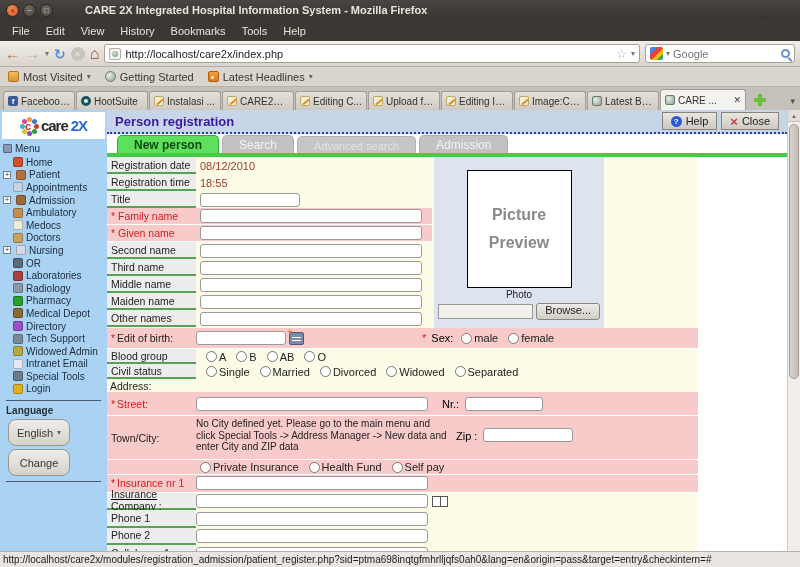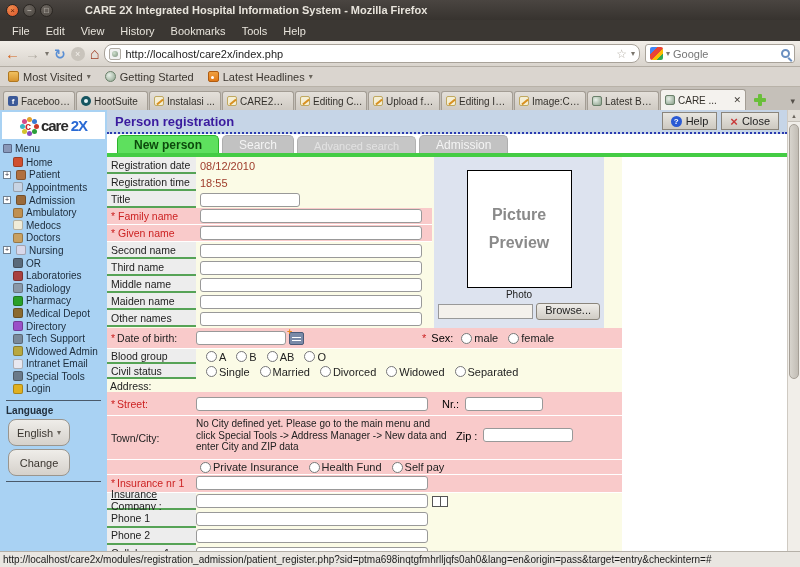--- a/index.html
+++ b/index.html
@@ -18,21 +18,21 @@
   .menu-item { color:#e8e4dc; font-size:11px; padding:2px 8px; }
 
   .navbar { height:26px; background:linear-gradient(#f2eee8,#d9d4cd); border-bottom:1px solid #b3ada4; display:flex; align-items:center; padding:0 5px; gap:5px; flex:none; }
   .navglyph { font-size:15px; line-height:1; font-weight:bold; }
   .back { color:#d4641e; }
   .fwd { color:#b3ada4; }
   .smallcaret { font-size:8px; color:#7a756d; }
   .reload { color:#5a8fd4; font-size:14px; font-weight:bold; }
   .stopbtn { width:14px; height:14px; border-radius:50%; background:#c9c4bc; color:#f4f1ec; font-size:9px; display:inline-flex; align-items:center; justify-content:center; }
   .home { color:#a04028; font-size:16px; }
-  .urlbar { flex:1; height:19px; background:#fff; border:1px solid #a8a299; border-radius:8px; display:flex; align-items:center; padding:0 4px; gap:4px; }
+  .urlbar { flex:1; height:19px; background:#fff; border:1px solid #a8a299; border-radius:3px; display:flex; align-items:center; padding:0 4px; gap:4px; }
   .favicon { width:12px; height:12px; border:1px solid #b0aba3; border-radius:2px; background:#f2f2f2; position:relative; flex:none; }
   .favicon::after { content:""; position:absolute; left:2px; top:2px; width:6px; height:6px; border-radius:50%; background:radial-gradient(circle at 35% 35%,#cfe0cf,#7a8f7a); }
   .urlinput { flex:1; border:none; outline:none; font-size:11px; color:#222; font-family:inherit; background:transparent; }
   .star { color:#b8b2a9; font-size:12px; }
   .searchbox { width:150px; height:19px; background:#fff; border:1px solid #a8a299; border-radius:3px; display:flex; align-items:center; padding:0 4px; gap:3px; }
   .gchip { width:13px; height:13px; border-radius:2px; flex:none;
     background:linear-gradient(135deg,#4285f4 0 30%,#ea4335 30% 55%,#fbbc05 55% 75%,#34a853 75% 100%); }
   .searchinput { flex:1; border:none; outline:none; font-size:11px; color:#9a958d; font-family:inherit; min-width:0; }
   .magnifier { width:9px; height:9px; border:2px solid #6a8fc0; border-radius:50%; position:relative; flex:none; }
   .magnifier::after { content:""; position:absolute; width:2px; height:5px; background:#6a8fc0; left:6px; top:6px; transform:rotate(-45deg); }
@@ -97,21 +97,21 @@
   .help-ico { width:11px; height:11px; border-radius:50%; background:#2a5ad4; color:#fff; font-size:8px; font-weight:bold; display:inline-flex; align-items:center; justify-content:center; }
   .close-ico { color:#c83a3a; font-weight:bold; font-size:13px; line-height:1; }
   .app-tabs { height:19px; display:flex; align-items:flex-end; gap:3px; padding-left:10px; background:#fff; flex:none; }
   .atab { border-radius:5px 5px 0 0; padding:2px 16px 1px; font-size:12px; }
   .atab.active { background:var(--tab-green); border:1px solid #2cb42c; border-bottom:none; color:#0c4a0c; font-weight:bold; }
   .atab.normal { background:#c2c2c2; border:1px solid #aeaeae; border-bottom:none; color:#f4f4f4; }
   .atab.dimmed { background:#c6c6c6; border:1px solid #b2b2b2; border-bottom:none; color:#e2e2e2; font-size:11px; padding-top:3px; }
   .green-bar { height:4px; background:var(--green-bar); flex:none; }
 
   .form-zone { flex:1; display:flex; min-height:0; }
-  .form-wrap { width:515px; background:var(--form-yellow); flex:none; overflow:hidden; display:flex; flex-direction:column; }
+  .form-wrap { width:591px; background:var(--form-yellow); flex:none; overflow:hidden; display:flex; flex-direction:column; }
   .top-section { display:flex; flex:none; }
   .fields-top { width:325px; flex:none; }
   .frow { display:flex; align-items:center; height:17px; }
   .frow.pink { background:var(--row-pink); border-bottom:1px solid #fff; }
   .flabel { width:89px; flex:none; height:100%; display:flex; align-items:center; padding-left:4px; font-size:10.5px; color:#222; background:#ededed; border-bottom:2px solid var(--green-line); }
   .frow.pink .flabel { background:transparent; border-bottom:none; color:#cc2222; }
   .fval { flex:1; display:flex; align-items:center; padding-left:4px; }
   .static-val { color:var(--maroon); font-size:11px; }
   input.finput { height:14px; border:1px solid #999; border-radius:3px; font-size:10px; font-family:inherit; padding:0 2px; background:#fff; }
 
@@ -453,21 +453,21 @@
                 <div class="file-row">
                   <input style="">
                   <span class="browse-btn">Browse...</span>
                 </div>
               </div>
             </div>
 
             <div class="crow pinkbg" style="height:21px">
               <span class="rowlabel">
                 <span class="redstar">*</span>
-                <span>Date of birth:</span>
+                <span>Edit of birth:</span>
               </span>
               <input class="finput" style="width: 90px;">
               <span class="calendar-chip"></span>
               <span style="margin-left:118px">
                 <span class="redstar">*</span>
                 <span style="font-weight:normal">Sex:</span>
               </span>
               <span id="sex-radios" style="margin-left:8px;display:inline-flex">
                   <label class="ropt">
                     <input type="radio" name="sex" style="">

